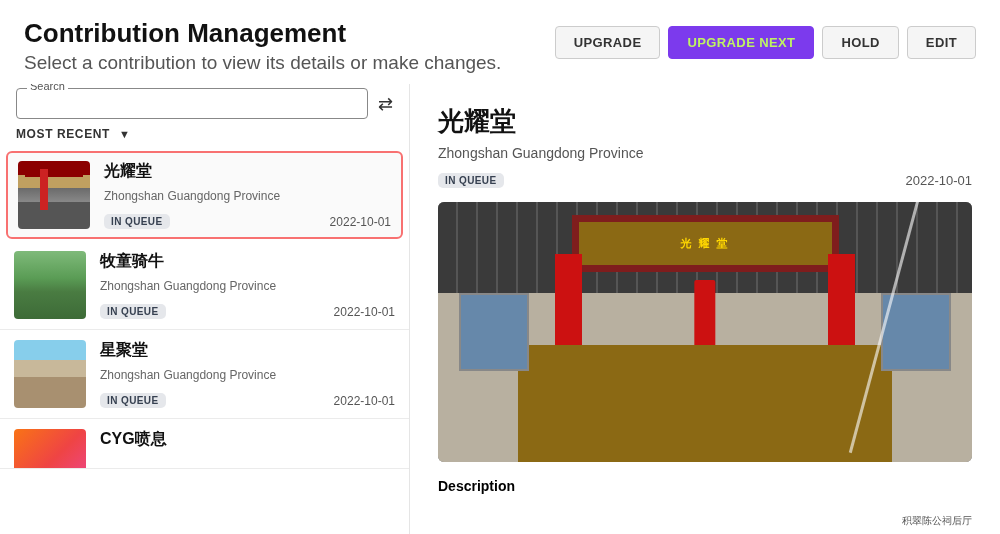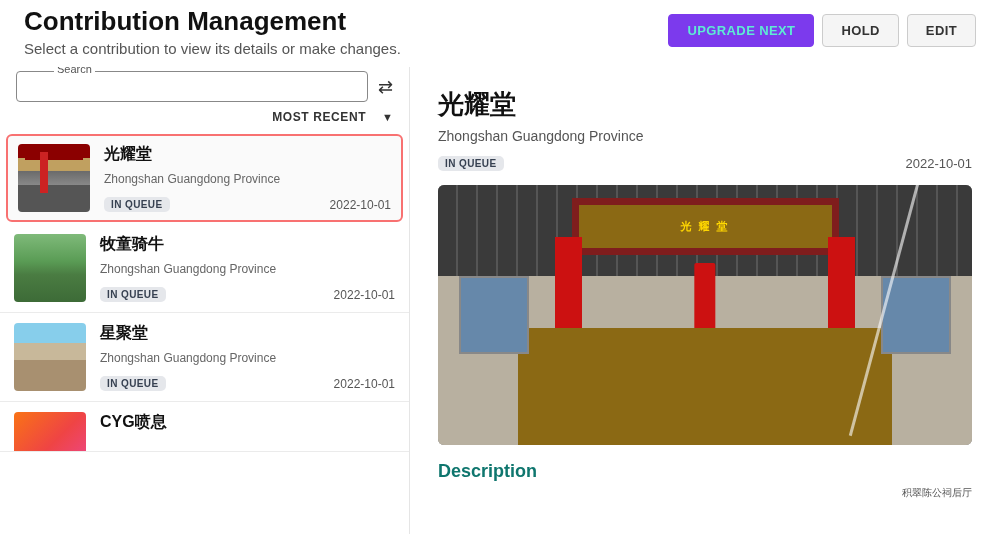--- a/index.html
+++ b/index.html
@@ -1,41 +1,41 @@
 <!DOCTYPE html>
 <html><head>
   <meta charset="utf-8">
   <style>
     * { box-sizing: border-box; margin: 0; padding: 0; }
     body { font-family: -apple-system, BlinkMacSystemFont, 'Segoe UI', sans-serif; background: #fff; color: #222; font-size: 14px; }
     
     .app-container { display: flex; flex-direction: column; height: 534px; overflow: hidden; }
     
-    .header { padding: 6px 24px 10px; display: flex; justify-content: space-between; align-items: flex-start; }
+    .header { padding: 18px 24px 10px; display: flex; justify-content: space-between; align-items: flex-start; }
     .header-left { }
     .page-title { font-size: 26px; font-weight: 700; color: #111; }
-    .page-subtitle { color: #555; font-size: 15px; margin-top: 3px; }
+    .page-subtitle { color: #555; font-size: 19px; margin-top: 3px; }
     .header-right { display: flex; gap: 8px; margin-top: 8px; }
     
     .btn { padding: 8px 18px; border-radius: 4px; font-size: 13px; font-weight: 600; cursor: pointer; border: 1.5px solid #ccc; background: #f5f5f5; color: #333; letter-spacing: 0.03em; }
-    .btn-active { background: #7c3aed; border-color: #7c3aed; color: #5eead4; }
+    .btn-active { background: #7c3aed; border-color: #7c3aed; color: #bef264; }
     
     .main-content { display: flex; flex: 1; overflow: hidden; }
     
     
     .left-panel { width: 410px; flex-shrink: 0; border-right: 1px solid #e5e5e5; display: flex; flex-direction: column; padding: 0; }
     .search-input { width: 100%; border: none; outline: none; padding: 7px 10px; font-size: 13px; border-radius: 4px; background: transparent; }
     
     .search-row { display: flex; align-items: center; padding: 4px 16px 6px; position: relative; }
     .search-wrapper { flex: 1; border: 1px solid #888; border-radius: 4px; position: relative; margin-right: 10px; }
-    .search-legend { position: absolute; top: -9px; left: 10px; background: #fff; font-size: 11px; color: #555; padding: 0 3px; margin-left: 27px; }
+    .search-legend { position: absolute; top: -9px; left: 10px; background: #fff; font-size: 11px; color: #555; padding: 0 3px; }
     
     .sort-icon { cursor: pointer; font-size: 18px; color: #333; }
     
-    .filter-row { display: flex; justify-content: flex-end; padding: 2px 16px 8px; align-items: center; gap: 16px; }
+    .filter-row { display: flex; justify-content: flex-start; padding: 2px 16px 8px; align-items: center; gap: 9px; }
     .filter-label { font-size: 12px; font-weight: 700; color: #333; letter-spacing: 0.05em; }
     .filter-chevron { font-size: 11px; color: #333; cursor: pointer; }
     
     .list { flex: 1; overflow-y: auto; }
     
     .list-item { display: flex; align-items: stretch; padding: 10px 14px; border-bottom: 1px solid #ebebeb; cursor: pointer; position: relative; }
     .list-item.selected { border: 2px solid #f87171; border-radius: 6px; background: #fafafa; margin: 2px 6px; padding: 8px 10px; }
     .list-item:not(.selected) { margin: 0; }
     
     .list-thumb { width: 72px; height: 68px; border-radius: 4px; overflow: hidden; flex-shrink: 0; background: #ccc; margin-right: 14px; }
@@ -73,34 +73,35 @@
     .temple-altar { position: absolute; bottom: 0; left: 15%; right: 15%; height: 45%; background: #8B6914; border-radius: 2px 2px 0 0; }
     .temple-pillar-left { position: absolute; top: 20%; left: 22%; width: 5%; bottom: 0; background: #cc1111; }
     .temple-pillar-right { position: absolute; top: 20%; right: 22%; width: 5%; bottom: 0; background: #cc1111; }
     .temple-sign { position: absolute; top: 5%; left: 25%; right: 25%; height: 22%; background: #8B6914; border: 7px solid #7f1d1d; display: flex; align-items: center; justify-content: center; }
     .temple-sign-text { color: #FFD700; font-size: 11px; font-weight: 700; letter-spacing: 2px; writing-mode: horizontal-tb; }
     .temple-lantern { position: absolute; top: 30%; left: 50%; transform: translateX(-50%); width: 4%; padding-top: 18%; background: #cc1111; border-radius: 2px; }
     .temple-painting-left { position: absolute; top: 35%; left: 4%; width: 13%; height: 30%; background: #6688aa; border: 2px solid #888; }
     .temple-painting-right { position: absolute; top: 35%; right: 4%; width: 13%; height: 30%; background: #6688aa; border: 2px solid #888; }
     .temple-diagonal { position: absolute; top: 0; right: 10%; width: 3px; height: 100%; background: rgba(255,255,255,0.6); transform: rotate(15deg); transform-origin: top right; }
     
-    .detail-description-label { font-size: 18px; font-weight: 600; color: #0f766e; margin-bottom: 4px; }
+    .detail-description-label { font-size: 14px; font-weight: 600; color: #000000; margin-bottom: 20px; }
     .detail-description-text { font-size: 10px; color: #555; text-align: right; }
   </style>
 </head>
 <body>
 
 <div class="app-container">
 
   <div class="header">
     <div class="header-left">
       <div class="page-title">Contribution Management</div>
       <div class="page-subtitle">Select a contribution to view its details or make changes.</div>
     </div>
     <div class="header-right">
+      <button class="btn">UPGRADE</button>
       <button class="btn btn-active">UPGRADE NEXT</button>
       <button class="btn">HOLD</button>
       <button class="btn">EDIT</button>
     </div>
   </div>
 
   <div class="main-content">
 
     <div class="left-panel">
 

